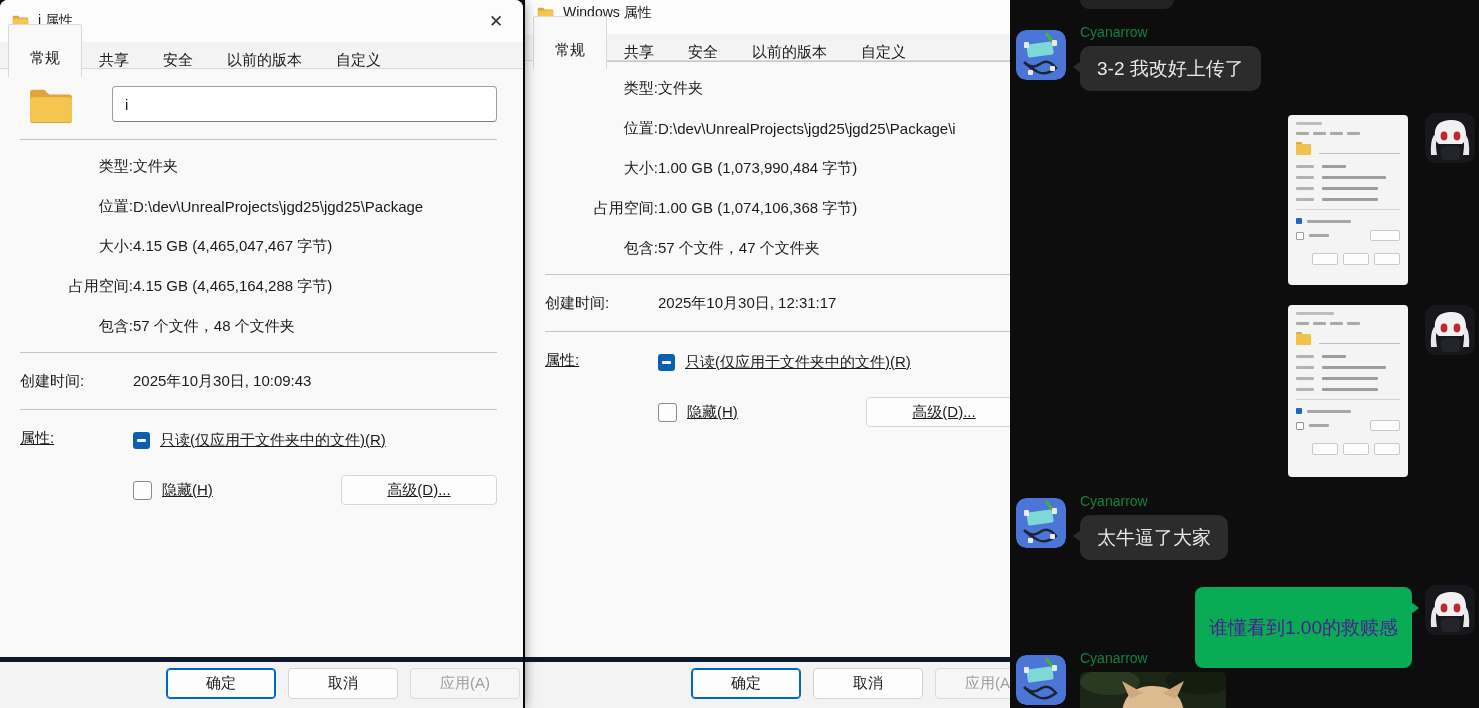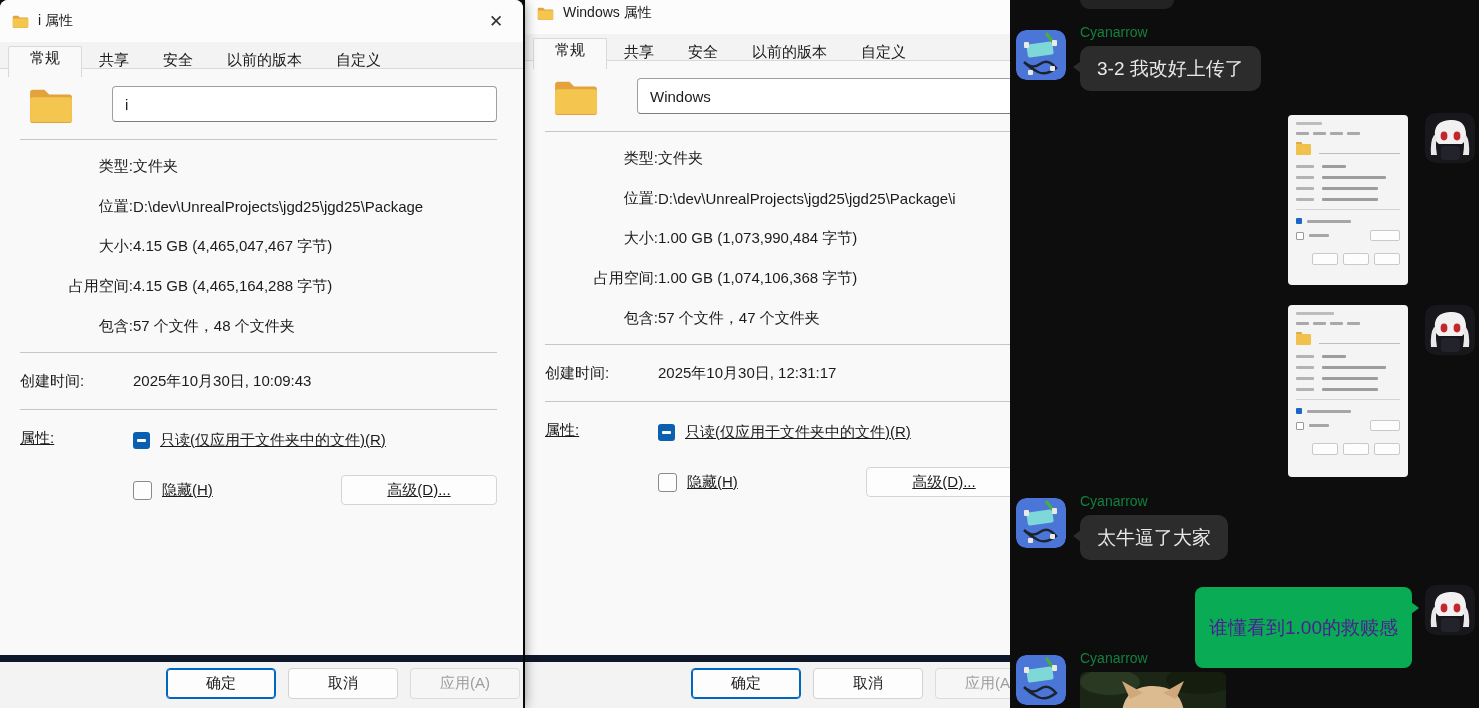--- a/index.html
+++ b/index.html
@@ -10,21 +10,21 @@
   .dialog--first{left:0;z-index:20;}
   .dialog--second{left:525px;top:-8px;height:716px;z-index:10;}
   .titlebar{height:34px;background:#fcfcfc;display:flex;align-items:center;padding:4px 10px;
     border-radius:8px 8px 0 0;}
   .titlebar .t-icon{width:17px;height:14px;margin:0 9px 0 2px;flex:0 0 auto;}
   .title-text{font-size:14px;}
   .close-btn{margin-left:auto;width:34px;height:30px;display:flex;align-items:center;justify-content:center;
     font-size:17px;color:#333;cursor:default;}
   .tabstrip{display:flex;align-items:flex-end;height:34px;padding-left:8px;background:#f3f3f3;}
   .tab{font-size:15px;padding:6px 17px 7px;color:#1b1b1b;position:relative;bottom:-1px;}
-  .tab.active{background:#f9f9f9;border:1px solid #d9d9d9;border-bottom:none;padding:2px 21px 9px;
+  .tab.active{background:#f9f9f9;border:1px solid #d9d9d9;border-bottom:none;padding:24px 21px 9px;
     border-radius:2px 2px 0 0;z-index:2;}
   .panel{position:absolute;left:0;right:0;top:68px;bottom:40px;background:#f9f9f9;
     border-top:1px solid #d9d9d9;overflow:hidden;}
   .icon-row{display:flex;align-items:center;gap:38px;padding:16px 26px 16px 28px;}
   .big-folder{width:46px;height:38px;flex:0 0 auto;}
   .name-field{flex:1;height:34px;background:#ffffff;border:1px solid #9f9f9f;border-bottom-color:#7e7e7e;
     border-radius:4px;padding:0 12px;font-size:15px;font-family:"Liberation Sans",sans-serif;color:#1b1b1b;}
   .sep{border:0;border-top:1px solid #c6c6c6;margin:0 26px 0 20px;}
   .details{padding-top:6px;padding-bottom:6px;text-align:right;}
   .detail-row{display:flex;align-items:center;height:40px;padding-left:20px;font-size:15px;}
@@ -36,21 +36,21 @@
   .attr-label{width:113px;flex:0 0 auto;align-self:flex-start;padding-top:5px;}
   .cb{width:17px;height:17px;border-radius:3px;margin-right:10px;flex:0 0 auto;position:relative;}
   .cb--mixed{background:#0b5fb0;}
   .cb--mixed::after{content:"";position:absolute;left:4px;top:7px;width:9px;height:3px;background:#fff;border-radius:1px;}
   .cb--off{background:#fdfdfd;border:1px solid #8a8a8a;}
   .attr-line2{margin-top:18px;align-items:center;}
   .adv-btn{margin-left:auto;margin-right:26px;width:156px;height:30px;background:#fdfdfd;
     border:1px solid #d5d5d5;border-radius:4px;font-size:15px;color:#1b1b1b;
     font-family:"Liberation Sans",sans-serif;}
   .footer{position:absolute;left:0;right:0;bottom:0;height:40px;background:#f3f3f3;
-    border-top:7px solid #0f172a;display:flex;justify-content:flex-end;align-items:flex-start;
+    border-top:5px solid #0f172a;display:flex;justify-content:flex-end;align-items:flex-start;
     gap:12px;padding:6px 3px 0 0;}
   .btn{width:110px;height:31px;background:#fdfdfd;border:1px solid #d2d2d2;border-radius:4px;
     font-size:15px;color:#1b1b1b;font-family:"Liberation Sans",sans-serif;}
   .btn--default{border-color:#0067c0;box-shadow:0 0 0 1px #0067c0 inset;}
   .btn--disabled{color:#9e9e9e;background:#f6f6f6;border-color:#dcdcdc;}
   
   .chat{position:absolute;left:1010px;top:0;width:469px;height:708px;background:#0d0d0d;z-index:30;overflow:hidden;}
   .partial-bubble{position:absolute;left:70px;top:0;width:94px;height:9px;background:#232323;
     border-radius:0 0 10px 10px;}
   .avatar{position:absolute;width:50px;height:50px;border-radius:10px;overflow:hidden;}
@@ -174,27 +174,20 @@
     <span class="close-btn">✕</span>
   </div>
   <div class="tabstrip">
     <span class="tab active">常规</span>
     <span class="tab">共享</span>
     <span class="tab">安全</span>
     <span class="tab">以前的版本</span>
     <span class="tab">自定义</span>
   </div>
   <div class="panel">
-    <div class="icon-row">
-      <svg class="big-folder" viewBox="0 0 48 40">
-        <path d="M2 8 a3 3 0 0 1 3-3 h12 l5 5 h21 a3 3 0 0 1 3 3 v24 a3 3 0 0 1-3 3 H5 a3 3 0 0 1-3-3 Z" fill="#e2a23c"></path>
-        <rect x="2" y="13" width="44" height="26" rx="3" fill="#f5c64f"></rect>
-      </svg>
-      <input class="name-field" value="Windows" style="">
-    </div>
     <hr class="sep">
     <div class="details">
       <div class="detail-row">
         <span class="detail-label">类型:</span>
         <span class="detail-value">文件夹</span>
       </div>
       <div class="detail-row">
         <span class="detail-label">位置:</span>
         <span class="detail-value">D:\dev\UnrealProjects\jgd25\jgd25\Package\i</span>
       </div>

